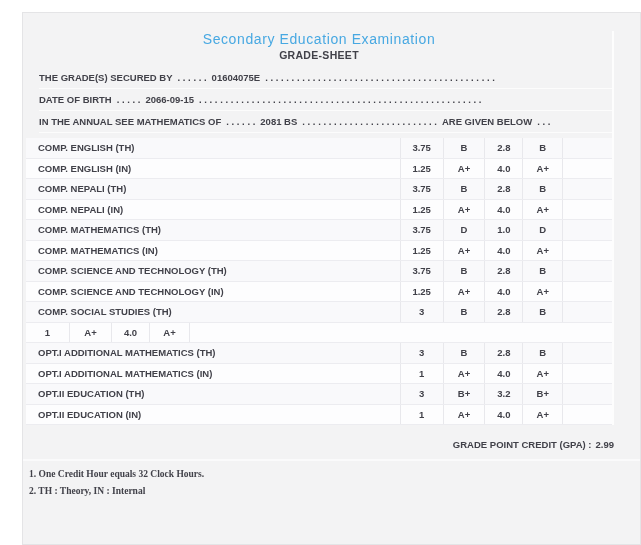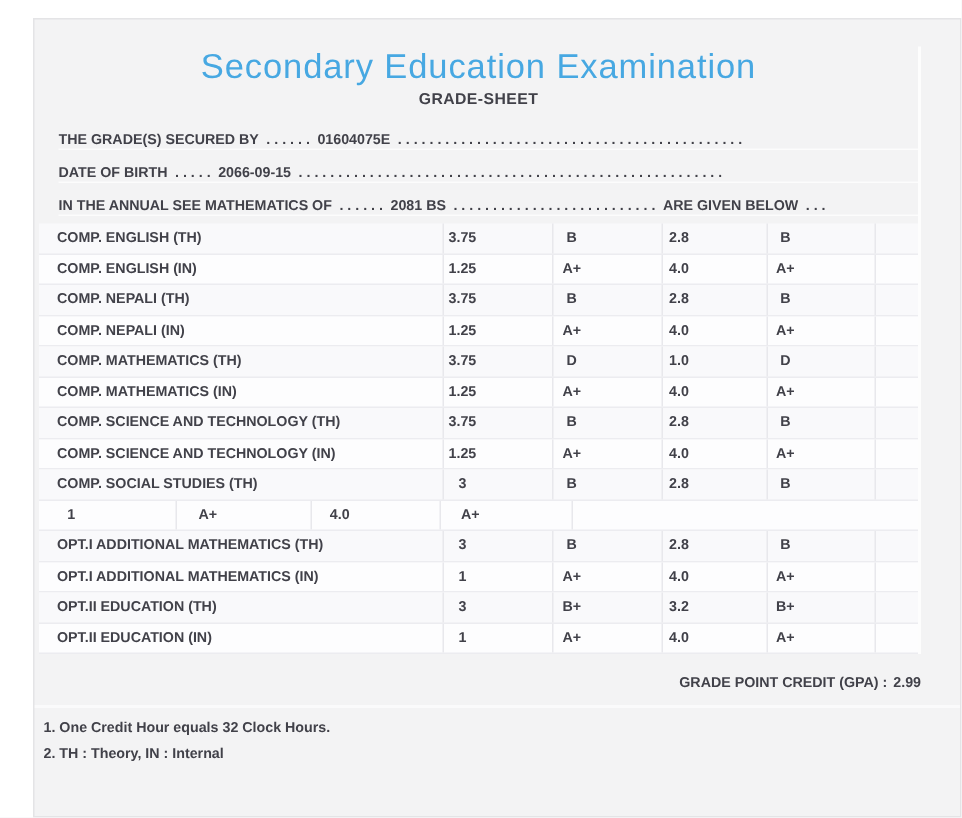--- a/index.html
+++ b/index.html
@@ -23,30 +23,30 @@
     background:var(--card-bg);
     border:1px solid var(--card-border);
     overflow:hidden;
   }
   .content{
     margin-left:3px;width:588px;
     border-right:2px solid #fdfdfd;
   }
   .page-title{
     margin-top:18px;text-align:center;
-    font-size:23px;font-weight:400;letter-spacing:.6px;
+    font-size:14px;font-weight:400;letter-spacing:.6px;
     color:var(--accent);
   }
   .page-subtitle{
     margin-top:2px;text-align:center;
     font-size:10.5px;font-weight:bold;letter-spacing:.3px;
   }
   .info-lines{margin-top:6px;padding-left:13px;}
   .info-line{
-    height:22px;display:flex;align-items:flex-end;
+    height:22px;display:flex;align-items:center;
     font-size:9.5px;font-weight:bold;white-space:nowrap;overflow:hidden;
     border-bottom:1px solid rgba(255,255,255,.75);
   }
   .info-line span{margin-right:5px;flex:0 0 auto;}
   .info-line .fill{overflow:hidden;}
   
   .grade-table{margin-top:5px;font-size:9.5px;font-weight:bold;}
   .thead{
     display:flex;height:43px;
     border-top:2px solid var(--white-line);
@@ -55,42 +55,42 @@
   .thead .hcell{
     display:flex;align-items:center;justify-content:center;overflow:visible;
   }
   .thead .hcell + .hcell{border-left:2px solid var(--white-line);}
   .hcell.subj{justify-content:flex-start;padding-left:12px;}
   .vtext{
     writing-mode:vertical-rl;transform:rotate(180deg);
     font-size:8.5px;line-height:1.2;height:40px;
     display:inline-block;text-align:center;white-space:normal;
   }
-  .trow{display:flex;height:20.5px;border-bottom:1px solid #ececf0;gap:48px;}
+  .trow{display:flex;height:20.5px;border-bottom:1px solid #ececf0;}
   .trow:nth-child(odd){background:#f9f9fb;}
   .trow:nth-child(even){background:#fdfdfe;}
   .cell{display:flex;align-items:center;justify-content:center;overflow:hidden;}
   .cell + .cell{border-left:1px solid var(--cell-border);}
   .cell.subj{justify-content:flex-start;padding-left:12px;}
   
   .col1{width:375px;} .col2{width:43px;} .col3{width:42px;}
   .col4{width:38px;} .col5{width:40px;} .col6{width:50px;}
   
   .gpa-row{
     margin-top:10px;height:18px;width:588px;margin-left:3px;
     display:flex;justify-content:flex-end;align-items:center;
     font-size:9.5px;font-weight:bold;white-space:nowrap;
   }
   .gpa-row span{margin-left:4px;}
   .footer{
     margin-top:6px;border-top:2px solid #fafafb;
     padding:5px 0 0 6px;
   }
   .footnote{
-    font-size:9.5px;font-weight:bold;line-height:17px;white-space:nowrap;
+    font-size:9.5px;font-weight:bold;line-height:17px;white-space:nowrap;font-family:Liberation Serif, serif;
   }
 </style>
 </head>
 <body>
 
 <div class="card">
   <div class="content">
 
     <div class="page-title">Secondary Education Examination</div>
     <div class="page-subtitle">GRADE-SHEET</div>

